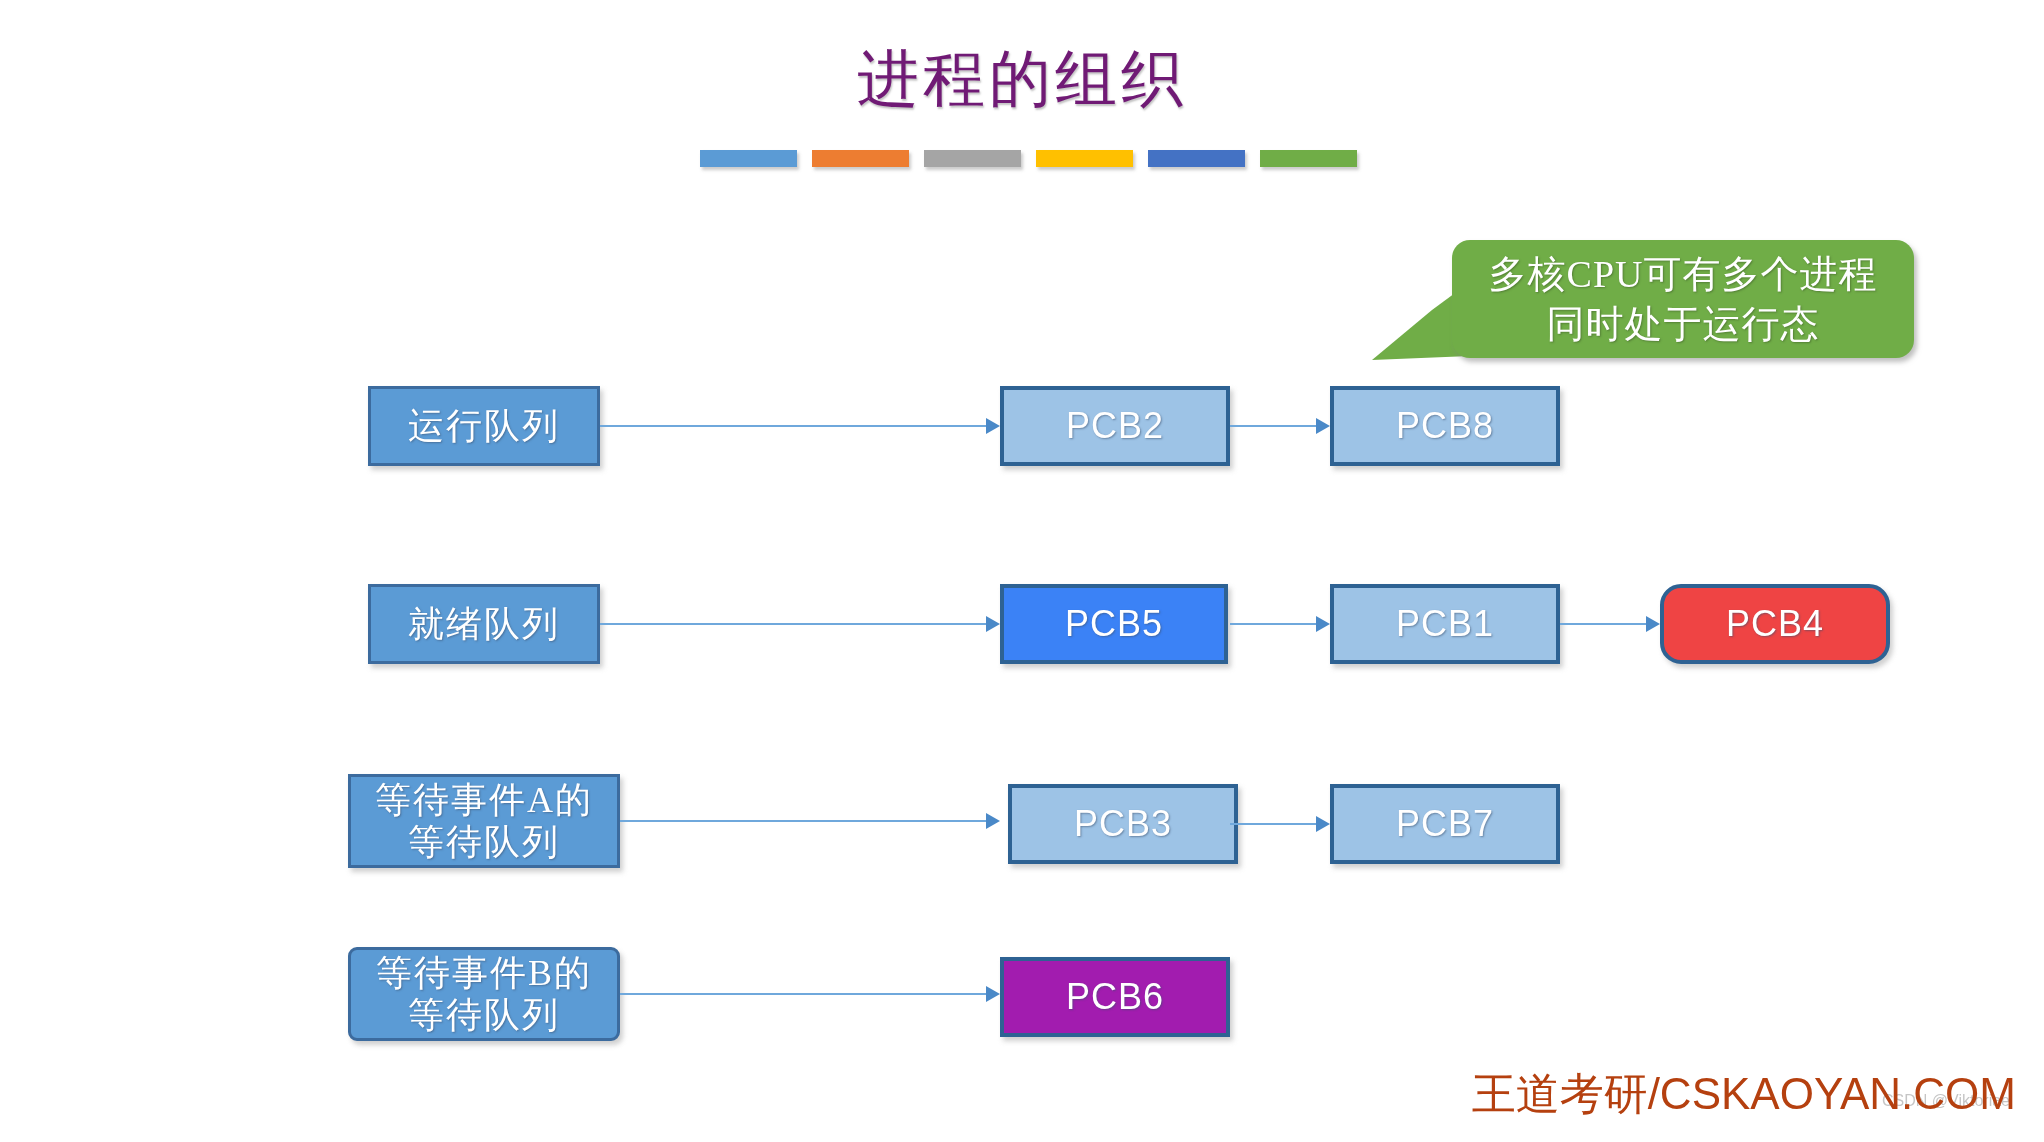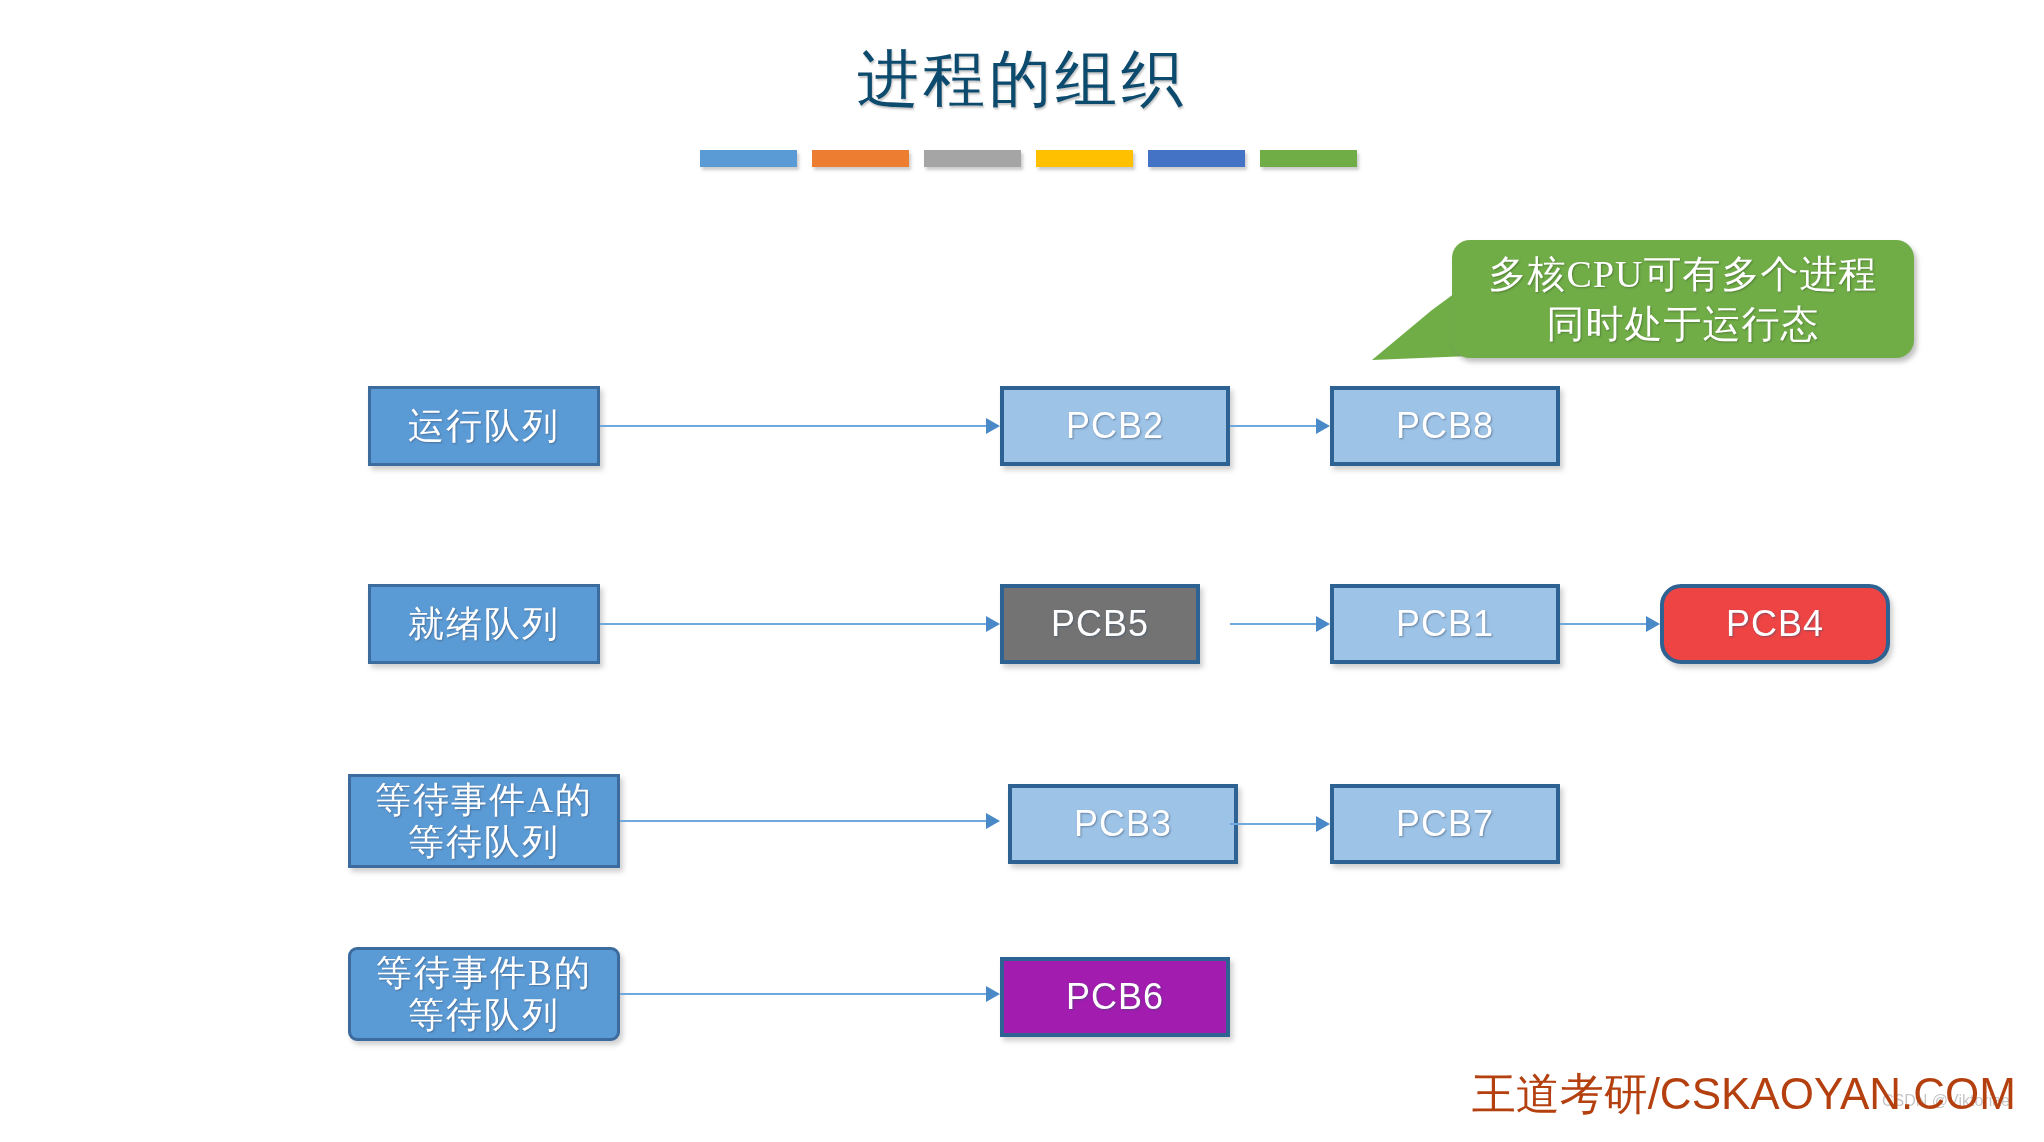--- a/index.html
+++ b/index.html
@@ -162,21 +162,21 @@
     line-height: 30px;
     color: rgba(150,150,150,0.55);
     white-space: nowrap;
   }
 </style>
 </head>
 <body>
 
 <div id="slide">
 
-  <div id="title" style="color: #0c4a6e;">进程的组织</div>
+  <div id="title" style="color: #701a75;">进程的组织</div>
 
   <div id="bar-strip">
     <div class="deco-bar" style="background: rgb(91, 155, 213);"></div>
     <div class="deco-bar" style="background: rgb(237, 125, 49);"></div>
     <div class="deco-bar" style="background: rgb(165, 165, 165);"></div>
     <div class="deco-bar" style="background: rgb(255, 192, 0);"></div>
     <div class="deco-bar" style="background: rgb(68, 114, 196);"></div>
     <div class="deco-bar" style="background: rgb(112, 173, 71);"></div>
   </div>
 
@@ -208,21 +208,21 @@
     <span>PCB8</span>
   </div>
 
   <div class="node queue-node" style="left: 368px; top: 584px; width: 232px; height: 80px; background: rgb(91, 155, 213); border-color: rgb(60, 107, 158);">
     <span>就绪队列</span>
   </div>
   <div class="connector" style="left:600px; top:613px; width:400px;">
     <div class="shaft" style="width:386px;"></div>
     <div class="head" style="left:386px;"></div>
   </div>
-  <div class="node pcb-node" style="left: 1000px; top: 584px; width: 200px; height: 80px; background: #737373; border-color: rgb(46, 98, 147);">
+  <div class="node pcb-node" style="left: 1000px; top: 584px; width: 228px; height: 80px; background: #3b82f6; border-color: rgb(46, 98, 147);">
     <span>PCB5</span>
   </div>
   <div class="connector" style="left:1230px; top:613px; width:100px;">
     <div class="shaft" style="width:86px;"></div>
     <div class="head" style="left:86px;"></div>
   </div>
   <div class="node pcb-node" style="left: 1330px; top: 584px; width: 230px; height: 80px; background: rgb(157, 195, 230); border-color: rgb(46, 98, 147);">
     <span>PCB1</span>
   </div>
   <div class="connector" style="left:1560px; top:613px; width:100px;">

